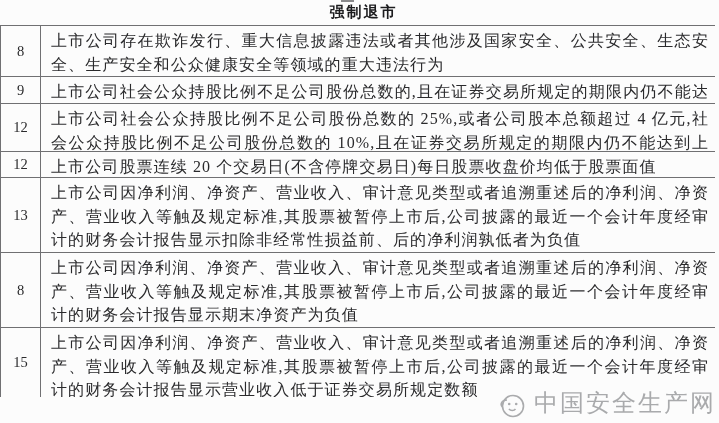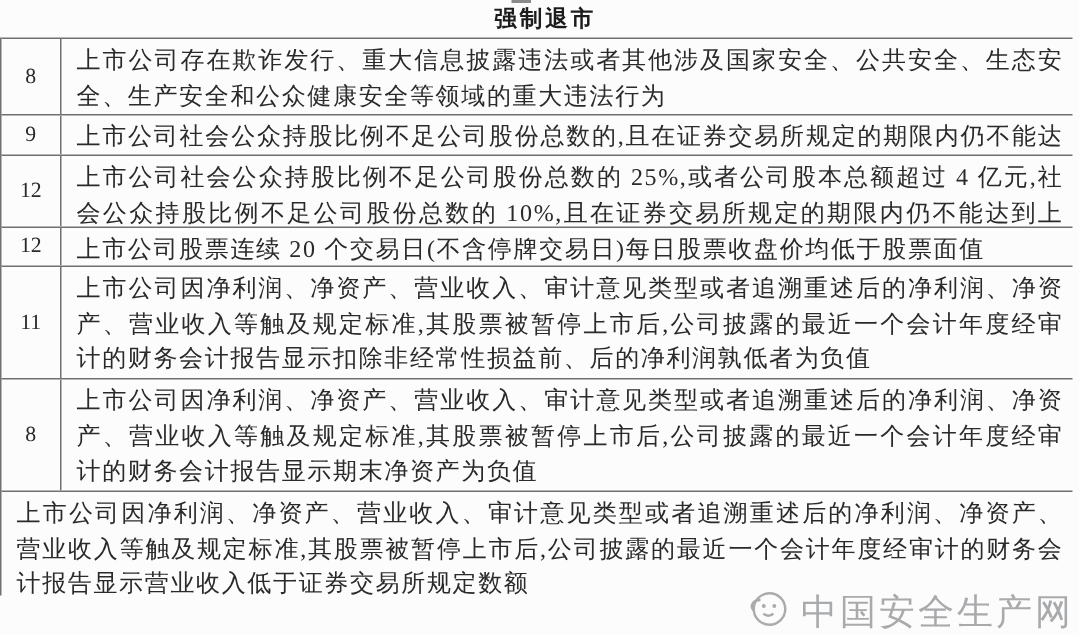--- a/index.html
+++ b/index.html
@@ -36,21 +36,21 @@
   .txt{
     flex:1;box-sizing:border-box;
     padding:3px 6px 0 10px;
     font-size:16px;line-height:23.5px;letter-spacing:1.1px;
     text-align:justify;text-align-last:left;
     color:#2a2a2c;
     overflow:hidden;
   }
   .watermark{
     position:absolute;right:3px;bottom:2px;
-    display:flex;align-items:flex-end;gap:7px;
+    display:flex;align-items:flex-start;gap:7px;
     color:#aaabad;
   }
   .watermark svg{display:block;}
   .watermark .wm-text{
     font-size:24px;letter-spacing:2px;line-height:1;
     color:#a9aaac;white-space:nowrap;
   }
 </style>
 </head>
 <body>
@@ -78,30 +78,31 @@
       <div class="txt">上市公司社会公众持股比例不足公司股份总数的 25%,或者公司股本总额超过 4 亿元,社会公众持股比例不足公司股份总数的 10%,且在证券交易所规定的期限内仍不能达到上市条件</div>
     </div>
 
 
     <div class="row" style="height:26px">
       <div class="num">12</div>
       <div class="txt">上市公司股票连续 20 个交易日(不含停牌交易日)每日股票收盘价均低于股票面值</div>
     </div>
 
     <div class="row" style="height:75px">
-      <div class="num">11</div>
+      <div class="num">13</div>
       <div class="txt">上市公司因净利润、净资产、营业收入、审计意见类型或者追溯重述后的净利润、净资产、营业收入等触及规定标准,其股票被暂停上市后,公司披露的最近一个会计年度经审计的财务会计报告显示扣除非经常性损益前、后的净利润孰低者为负值</div>
     </div>
 
     <div class="row" style="height:75px">
       <div class="num">8</div>
       <div class="txt">上市公司因净利润、净资产、营业收入、审计意见类型或者追溯重述后的净利润、净资产、营业收入等触及规定标准,其股票被暂停上市后,公司披露的最近一个会计年度经审计的财务会计报告显示期末净资产为负值</div>
     </div>
 
     <div class="row" style="height:70px">
+      <div class="num">15</div>
       <div class="txt">上市公司因净利润、净资产、营业收入、审计意见类型或者追溯重述后的净利润、净资产、营业收入等触及规定标准,其股票被暂停上市后,公司披露的最近一个会计年度经审计的财务会计报告显示营业收入低于证券交易所规定数额</div>
     </div>
 
   </div>
 </div>
 
 <div class="watermark">
   <svg width="30" height="30" viewBox="0 0 30 30" aria-hidden="true">
     <g fill="none" stroke="#aaabad" stroke-width="1.6">
       <circle cx="16" cy="15" r="10.5"></circle>

